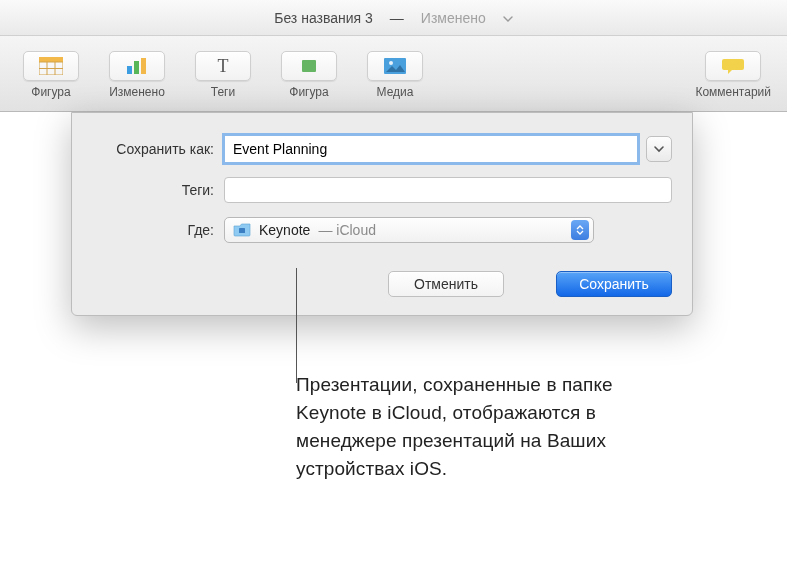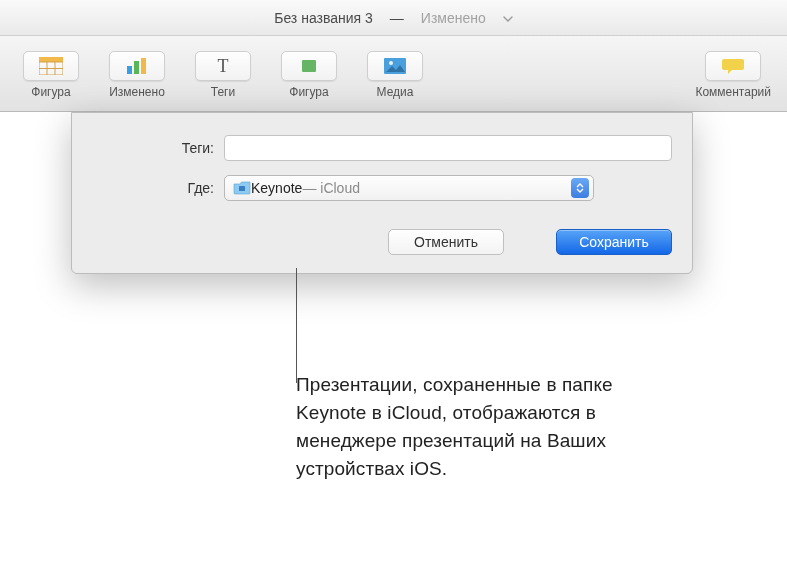--- a/index.html
+++ b/index.html
@@ -122,21 +122,21 @@
   .where-popup {
     flex: 1;
     max-width: 370px;
     height: 26px;
     background: linear-gradient(#fefefe, #f1f1f1);
     border: 1px solid #b8b8b8;
     border-radius: 5px;
     display: flex;
     align-items: center;
     padding: 0 4px 0 8px;
-    gap: 0;
+    gap: 8px;
     box-shadow: 0 1px 0 rgba(255,255,255,0.9) inset;
   }
   .where-popup .folder-ic {
     width: 18px; height: 14px;
   }
   .where-popup .where-text { font-size: 14px; color: #222; flex:0 0 auto; }
   .where-popup .where-sub { color: #8b8b8b; font-size: 14px; flex:1; }
   .pop-arrows {
     width: 18px; height: 20px;
     background: linear-gradient(#6aa8f5,#3c7de0);
@@ -277,20 +277,29 @@
         </svg>
       </div>
       <span class="label">Комментарий</span>
     </div>
 
   </div>
 </div>
 
 <div class="sheet">
 
+  <div class="form-row">
+    <div class="form-label">Сохранить как:</div>
+    <input class="name-input" value="Event Planning" style="">
+    <div class="expand-arrow">
+      <svg width="12" height="8" viewBox="0 0 12 8">
+        <path d="M2 2 L6 6 L10 2" stroke="#555" stroke-width="1.6" fill="none" stroke-linecap="round"></path>
+      </svg>
+    </div>
+  </div>
 
   <div class="form-row">
     <div class="form-label">Теги:</div>
     <input class="tags-input" value="" style="">
   </div>
 
   <div class="form-row">
     <div class="form-label">Где:</div>
     <div class="where-popup">
       <span class="folder-ic">

